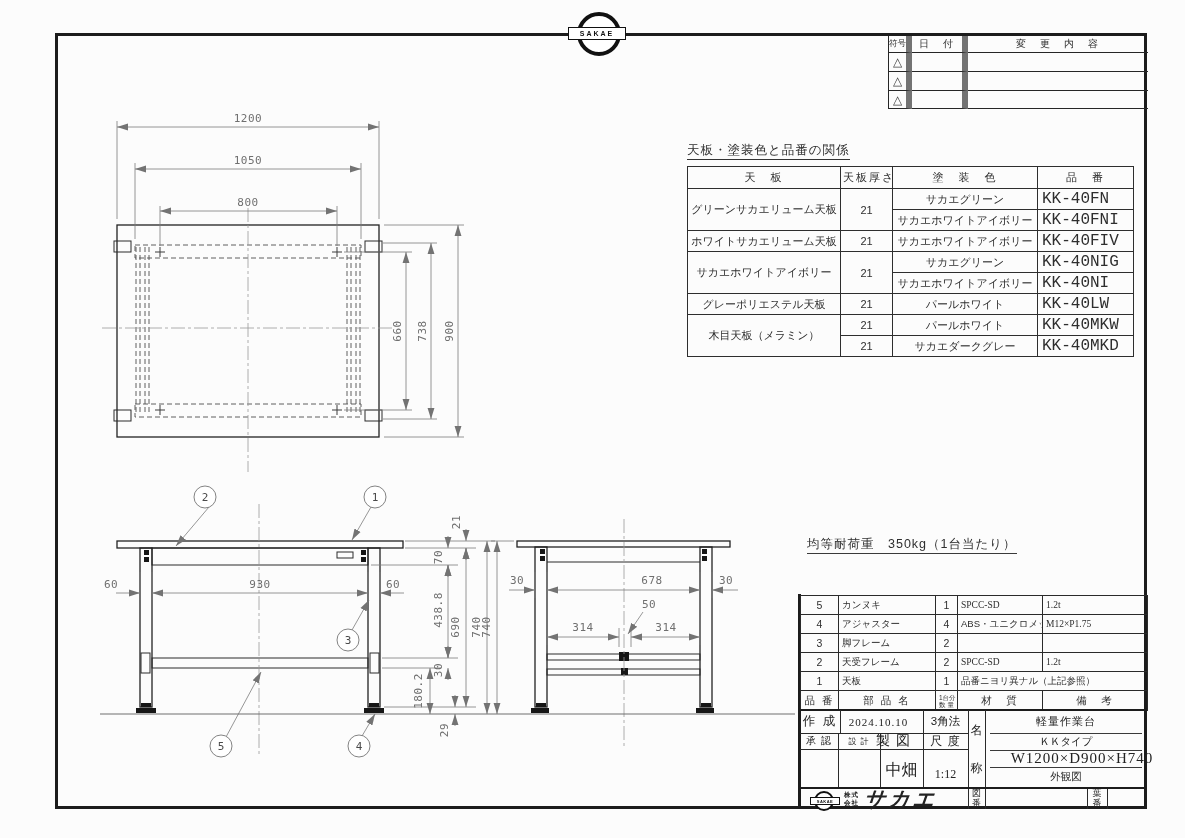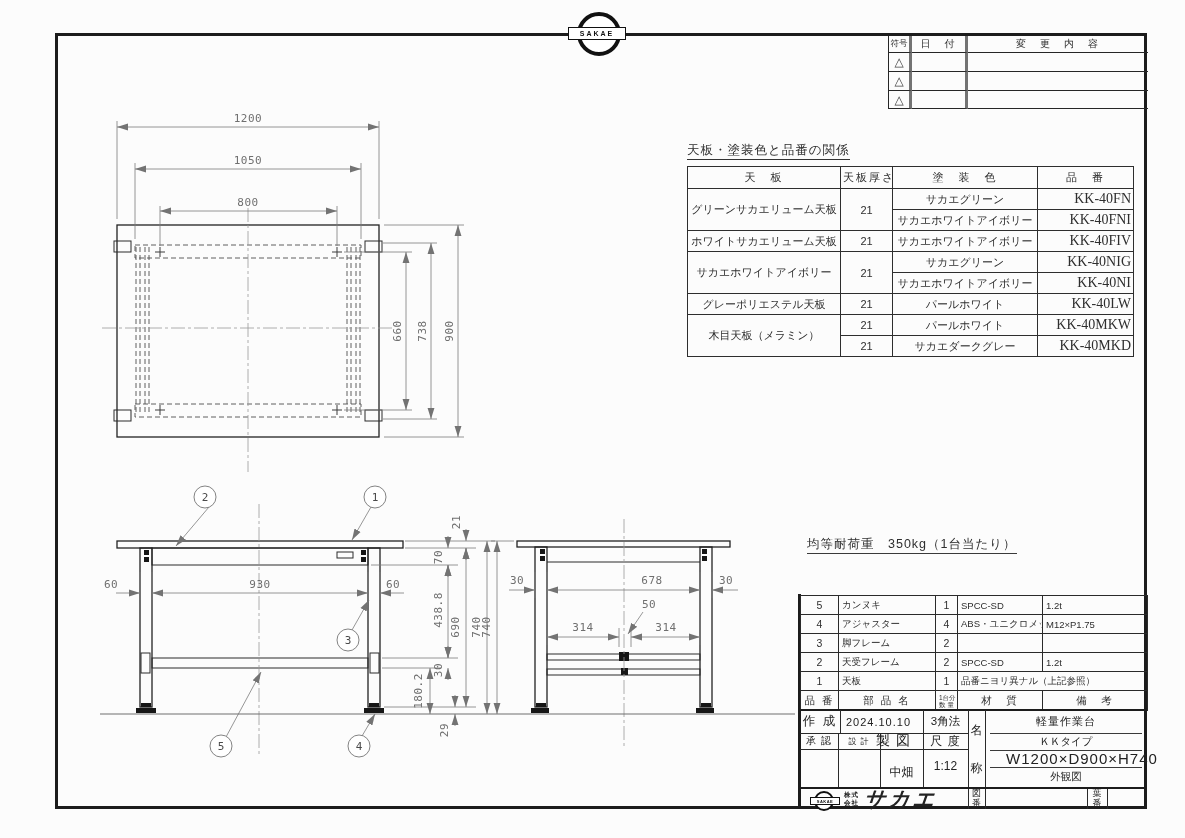--- a/index.html
+++ b/index.html
@@ -17,47 +17,47 @@
   .cross{stroke:#3c3c3c;stroke-width:1}
   .dimtxt{font-family:"DejaVu Sans Mono",monospace;font-size:11px;fill:#6f6f6f;letter-spacing:.5px}
   .btxt{font-family:"DejaVu Sans Mono",monospace;font-size:11px;fill:#4a4a4a}
   .balloon{stroke:#757575;stroke-width:.9;fill:#fff}
   
   .toplogo{left:574px;top:11px;width:48px;height:46px}
   .toplogo .ring{position:absolute;left:3px;top:1px;width:36px;height:36px;border:4px solid #111;border-radius:50%;background:#fff}
   .toplogo .band{position:absolute;left:-6px;top:16px;width:56px;height:11px;background:#fff;border:1px solid #111;display:flex;align-items:center;justify-content:center;font-size:7px;font-weight:bold;letter-spacing:2px;color:#111}
   
   .revtab{left:888px;top:36px;width:259px;height:73px;display:grid;grid-template-columns:23px 56px 180px;grid-template-rows:17px 19px 19px 18px;border-left:1px solid #262626;color:#2e2e2e}
-  .rc{border-right:3px solid #737373;border-bottom:1px solid #262626;display:flex;align-items:center;justify-content:center;overflow:hidden}
+  .rc{border-right:6px solid #737373;border-bottom:1px solid #262626;display:flex;align-items:center;justify-content:center;overflow:hidden}
   .rc.nr{border-right:none}
   .rhead{font-size:10px;letter-spacing:2px}
   .rhead.small{font-size:8.5px;letter-spacing:0}
   .tri{font-size:12px;color:#444;line-height:1}
   
   .ptitle{left:687px;top:140px}
   .ptitle span{border-bottom:1px solid #333;font-size:12.5px;letter-spacing:1px;color:#2e2e2e;padding-bottom:2px}
   table.paint{position:absolute;left:687px;top:166px;width:446px;border-collapse:collapse;table-layout:fixed;font-size:11px;color:#2e2e2e}
   table.paint td{border:1px solid #2e2e2e;text-align:center;padding:0 2px;overflow:hidden;white-space:nowrap;height:20px}
   table.paint tr.hd td{height:21px;letter-spacing:2px}
-  table.paint td.code{font-family:Liberation Serif, serif;font-size:14px;text-align:right;padding-left:4px}
+  table.paint td.code{font-family:Liberation Mono, monospace;font-size:16px;text-align:left;padding-left:4px}
   
   table.parts{position:absolute;left:800px;top:595px;width:347px;border-collapse:collapse;table-layout:fixed;font-size:10.5px;color:#2e2e2e}
   table.parts td{border:1px solid #2a2a2a;padding:0 3px;overflow:hidden;white-space:nowrap;height:18px}
   table.parts td.ctr{text-align:center;padding:0}
   table.parts td.sm{font-size:9.5px}
   table.parts tr.hd td{height:19px;text-align:center;letter-spacing:2px;font-size:10.5px}
   .qtyhd{font-size:6.5px;line-height:7px;letter-spacing:0;text-align:center}
   
   .hline{background:#1c1c1c}
   
   .tblock{left:800px;top:710px;width:347px;height:99px;color:#222;font-size:11px}
   .tb{position:absolute;display:flex;align-items:center;justify-content:center;overflow:hidden}
   .vln{position:absolute;width:1px;background:#2a2a2a}
   .hln{position:absolute;height:1px;background:#2a2a2a}
-  .mono{font-family:Liberation Sans, sans-serif}
+  .mono{font-family:Liberation Serif, serif}
   .minilogo .ring2{position:absolute;left:14px;top:2px;width:16px;height:16px;border:2.5px solid #111;border-radius:50%;background:#fff}
   .minilogo .band2{position:absolute;left:10px;top:8px;width:28px;height:6px;background:#fff;border:.5px solid #111;display:flex;align-items:center;justify-content:center;font-size:4px;font-weight:bold;letter-spacing:.5px;color:#111}
   .kabu{position:absolute;left:44px;top:2px;font-size:6.5px;line-height:8px;letter-spacing:1px;font-weight:bold}
   .sakae{position:absolute;left:64px;top:-4px;font-size:21px;font-weight:bold;font-style:italic;letter-spacing:3px;transform:skewX(-6deg)}
   
   .note{left:807px;color:#2e2e2e;font-size:12.5px;letter-spacing:1px}
   .note span{border-bottom:1px solid #3a3a3a;padding-bottom:2px}
 </style>
 </head>
 <body>
@@ -445,22 +445,22 @@
 
     <div class="tb" style="left:0;top:0;width:40px;height:23px;font-size:12.5px;letter-spacing:2px">作 成</div>
     <div class="tb mono" style="left:37px;top:0;width:83px;height:23px;font-size:11px;letter-spacing:1px">2024.10.10</div>
     <div class="tb" style="left:123px;top:0;width:45px;height:23px;font-size:11.5px">3角法</div>
 
     <div class="tb" style="left:0;top:23px;width:38px;height:16px;font-size:10px;letter-spacing:1px">承 認</div>
     <div class="tb" style="left:38px;top:23px;width:42px;height:16px;font-size:8px;letter-spacing:1px">設 計</div>
     <div class="tb" style="left:72px;top:23px;width:43px;height:16px;font-size:14px;letter-spacing:1px">製 図</div>
     <div class="tb" style="left:123px;top:23px;width:45px;height:16px;font-size:12px;letter-spacing:1px">尺 度</div>
 
-    <div class="tb" style="left:80px;top:39px;width:43px;height:38px;font-size:12px;align-items:flex-end;padding-bottom:6px;box-sizing:border-box">中畑</div>
-    <div class="tb mono" style="left:123px;top:39px;width:45px;height:38px;font-size:12px;align-items:flex-end;padding-bottom:14px;box-sizing:border-box">1:12</div>
+    <div class="tb" style="left:80px;top:39px;width:43px;height:38px;font-size:16px;align-items:flex-end;padding-bottom:6px;box-sizing:border-box">中畑</div>
+    <div class="tb mono" style="left:123px;top:39px;width:45px;height:38px;font-size:12px;align-items:flex-end;padding-bottom:5px;box-sizing:border-box">1:12</div>
 
     <div class="tb" style="left:168px;top:0;width:17px;height:40px;font-size:12px">名</div>
     <div class="tb" style="left:168px;top:40px;width:17px;height:37px;font-size:12px">称</div>
     <div class="tb" style="left:185px;top:0;width:162px;height:23px;font-size:11px;letter-spacing:1px">軽量作業台</div>
     <div class="tb" style="left:185px;top:23px;width:162px;height:17px;font-size:10.5px">ＫＫタイプ</div>
     <div class="tb mono" style="left:185px;top:40px;width:194px;height:17px;font-size:15px;letter-spacing:1px">W1200×D900×H740</div>
     <div class="tb" style="left:185px;top:57px;width:162px;height:20px;font-size:10.5px">外観図</div>
 
     <div class="abs minilogo" style="left:0;top:79px;width:168px;height:20px">
       <div class="ring2"></div>

